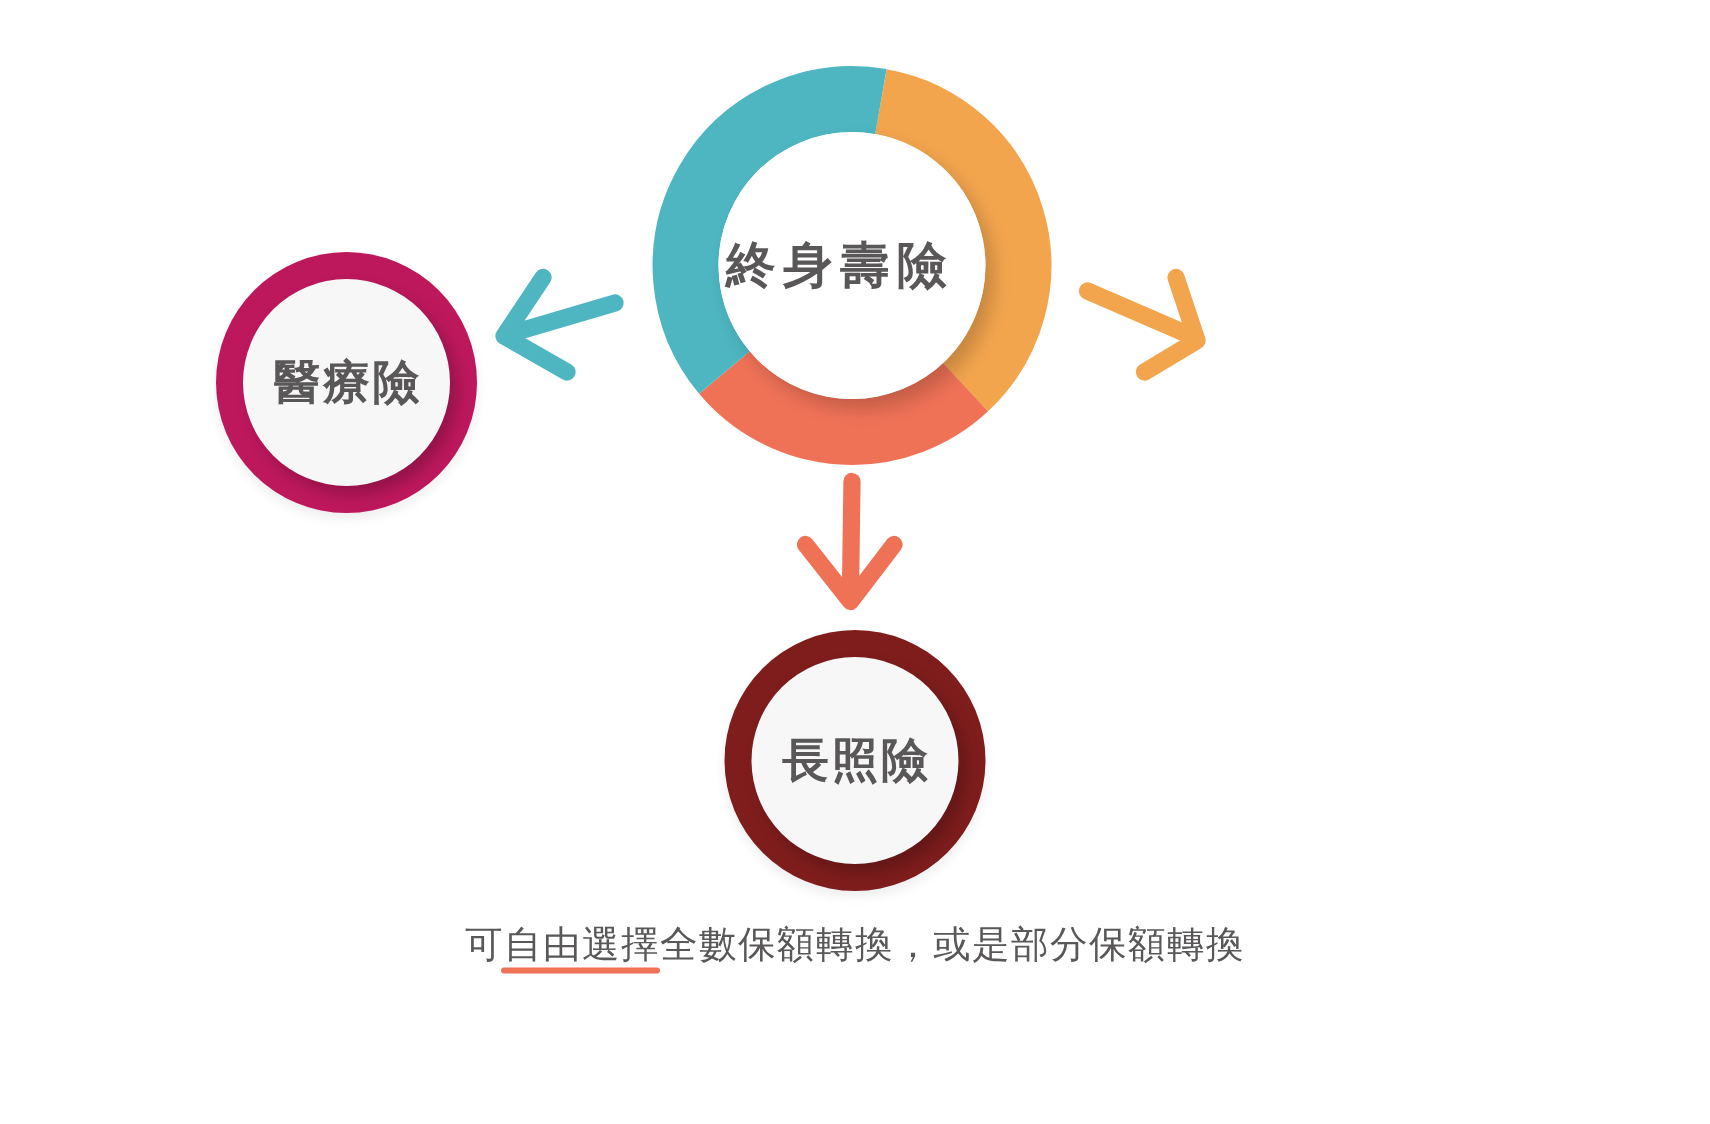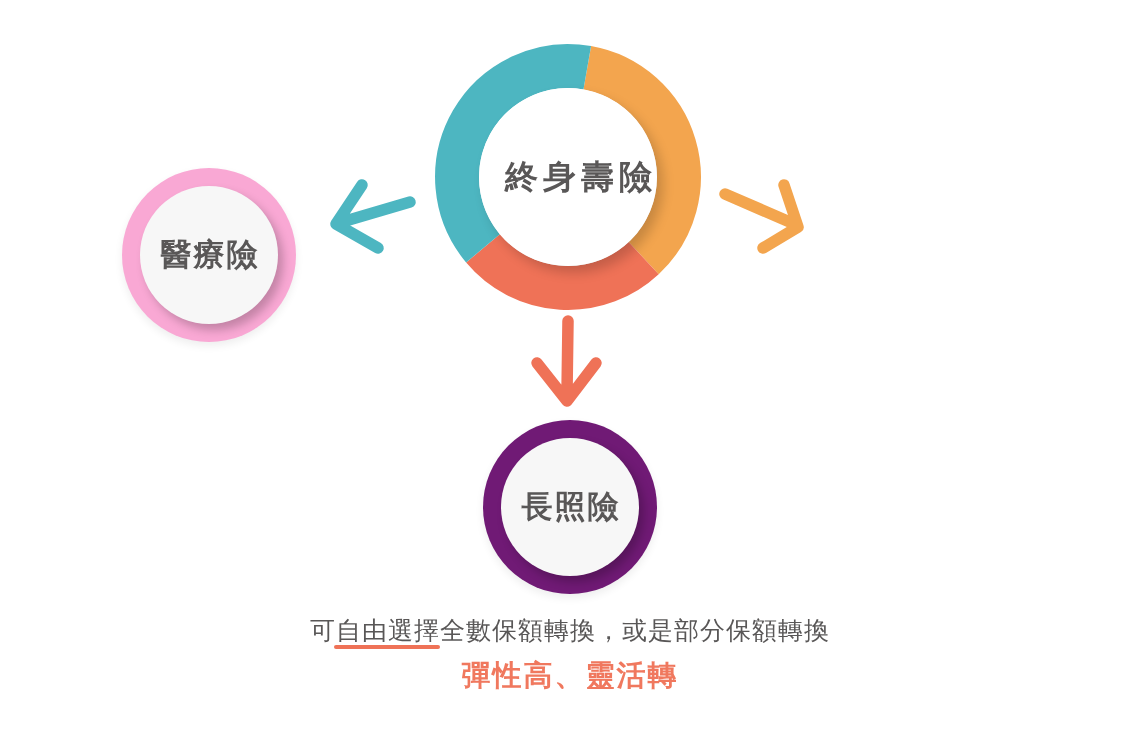--- a/index.html
+++ b/index.html
@@ -27,21 +27,21 @@
   }
   .donut svg { position: absolute; inset: 0; }
   .donut-center {
     position: absolute;
     inset: 45px;
     border-radius: 50%;
     background: #ffffff;
     box-shadow: 6px 7px 12px rgba(0,0,0,0.18);
     display: flex;
     align-items: center;
-    justify-content: flex-end;
+    justify-content: flex-start;
   }
   .donut-label {
     font-size: 33px;
     font-weight: 600;
     color: #595757;
     letter-spacing: 5px;
     text-indent: 5px;
     white-space: nowrap;
   }
 
@@ -64,23 +64,23 @@
     justify-content: center;
   }
   .node-label {
     font-size: 31px;
     font-weight: 600;
     color: #595757;
     letter-spacing: 2px;
     text-indent: 2px;
     white-space: nowrap;
   }
-  .node-medical  { left: 122px; top: 168px; background: #f9a8d4; }
+  .node-medical  { left: 144px; top: 168px; background: #be185d; }
   .node-annuity  { left: 832px; top: 170px; background: #F3A54E; }
-  .node-ltc      { left: 483px; top: 420px; background: #701a75; }
+  .node-ltc      { left: 483px; top: 420px; background: #7f1d1d; }
 
   
   .arrows-layer {
     position: absolute;
     inset: 0;
     width: 1140px;
     height: 749px;
     pointer-events: none;
   }
   .arrows-layer path {
@@ -164,15 +164,14 @@
   </div>
 
   <svg class="arrows-layer" viewBox="0 0 1140 749">
     <path d="M410,202 L342,222 M362,185 L336,224 L378,248" stroke="#4DB6C1"></path>
     <path d="M725,194 L792,223 M784,185 L798,227 L763,248" stroke="#F3A54E"></path>
     <path d="M568,321 L567,393 M537,363 L567,401 L596,363" stroke="#EF7257"></path>
   </svg>
 
   <div class="caption-line1"><span>可</span><span class="caption-underline">自由選擇</span><span>全數保額轉換，或是部分保額轉換</span></div>
 
-  <div class="caption-line2">彈性高、靈活轉</div>
 
 </div>
 
 </body></html>

